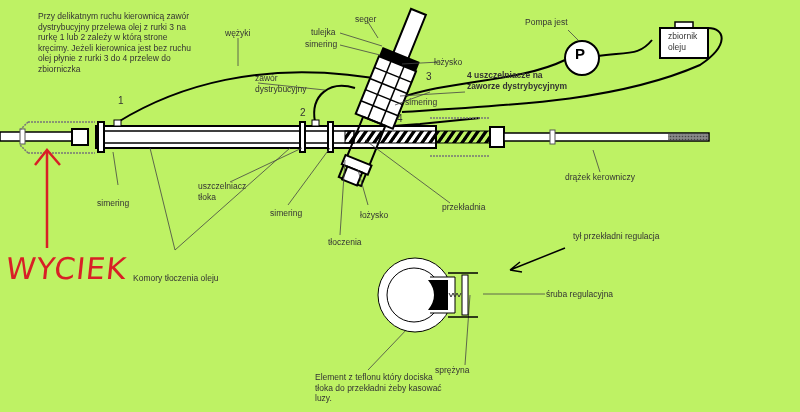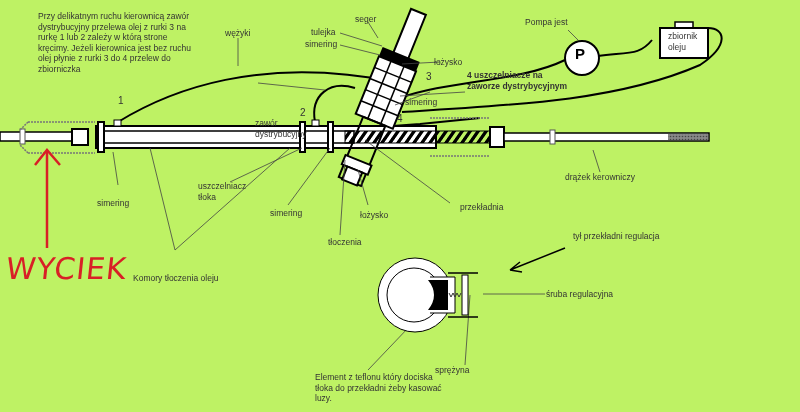--- a/index.html
+++ b/index.html
@@ -118,33 +118,33 @@
 
   <div class="para" style="left:38px;top:11px;width:160px;">Przy delikatnym ruchu kierownicą zawór dystrybucyjny przelewa olej z rurki 3 na rurkę 1 lub 2 zależy w którą strone kręcimy. Jeżeli kierownica jest bez ruchu olej płynie z rurki 3 do 4 przelew do zbiorniczka</div>
   <div class="lbl" style="left:225px;top:28px;">wężyki</div>
   <div class="lbl" style="left:355px;top:14px;">seger</div>
   <div class="lbl" style="left:311px;top:27px;">tulejka</div>
   <div class="lbl" style="left:305px;top:39px;">simering</div>
   <div class="lbl" style="left:434px;top:57px;">łożysko</div>
   <div class="lbl" style="left:525px;top:17px;">Pompa jest</div>
   <div class="lbl" style="left:575px;top:49px;font-size:15px;font-weight:bold;color:#000;">P</div>
   <div class="para" style="left:668px;top:31px;width:34px;text-align:left;">zbiornik oleju</div>
-  <div class="para" style="left:255px;top:73px;width:70px;margin-top:45px;">zawór dystrybucyjny</div>
+  <div class="para" style="left:255px;top:73px;width:70px;">zawór dystrybucyjny</div>
   <div class="para" style="left:467px;top:70px;width:110px;font-weight:bold;">4 uszczelniacze na zaworze dystrybycyjnym</div>
   <div class="lbl" style="left:405px;top:97px;">simering</div>
   <div class="lbl" style="left:118px;top:96px;font-size:10px;">1</div>
   <div class="lbl" style="left:300px;top:108px;font-size:10px;">2</div>
   <div class="lbl" style="left:426px;top:72px;font-size:10px;">3</div>
   <div class="lbl" style="left:397px;top:114px;font-size:10px;">4</div>
   <div class="lbl" style="left:97px;top:198px;">simering</div>
   <div class="para" style="left:198px;top:181px;width:50px;">uszczelniacz tłoka</div>
   <div class="lbl" style="left:270px;top:208px;">simering</div>
   <div class="lbl" style="left:360px;top:210px;">łożysko</div>
   <div class="lbl" style="left:328px;top:237px;">tłoczenia</div>
-  <div class="lbl" style="left:436px;top:202px;padding-left:24px;">przekładnia</div>
+  <div class="lbl" style="left:418px;top:202px;padding-left:24px;">przekładnia</div>
   <div class="lbl" style="left:565px;top:172px;">drążek kerowniczy</div>
   <div class="lbl" style="left:133px;top:273px;">Komory tłoczenia oleju</div>
   <div class="lbl" style="left:573px;top:231px;">tył przekładni regulacja</div>
   <div class="lbl" style="left:546px;top:289px;">śruba regulacyjna</div>
   <div class="lbl" style="left:435px;top:365px;">sprężyna</div>
   <div class="para" style="left:303px;top:372px;width:135px;margin-left:12px;">Element z teflonu który dociska tłoka do przekładni żeby kasować luzy.</div>
   <div class="lbl" style="left:6px;top:252px;font-size:30px;line-height:34px;color:#d81f26;font-family:'DejaVu Sans', sans-serif;letter-spacing:1px;transform:skewX(-6deg);">WYCIEK</div>
 </div>
 
 </body></html>

